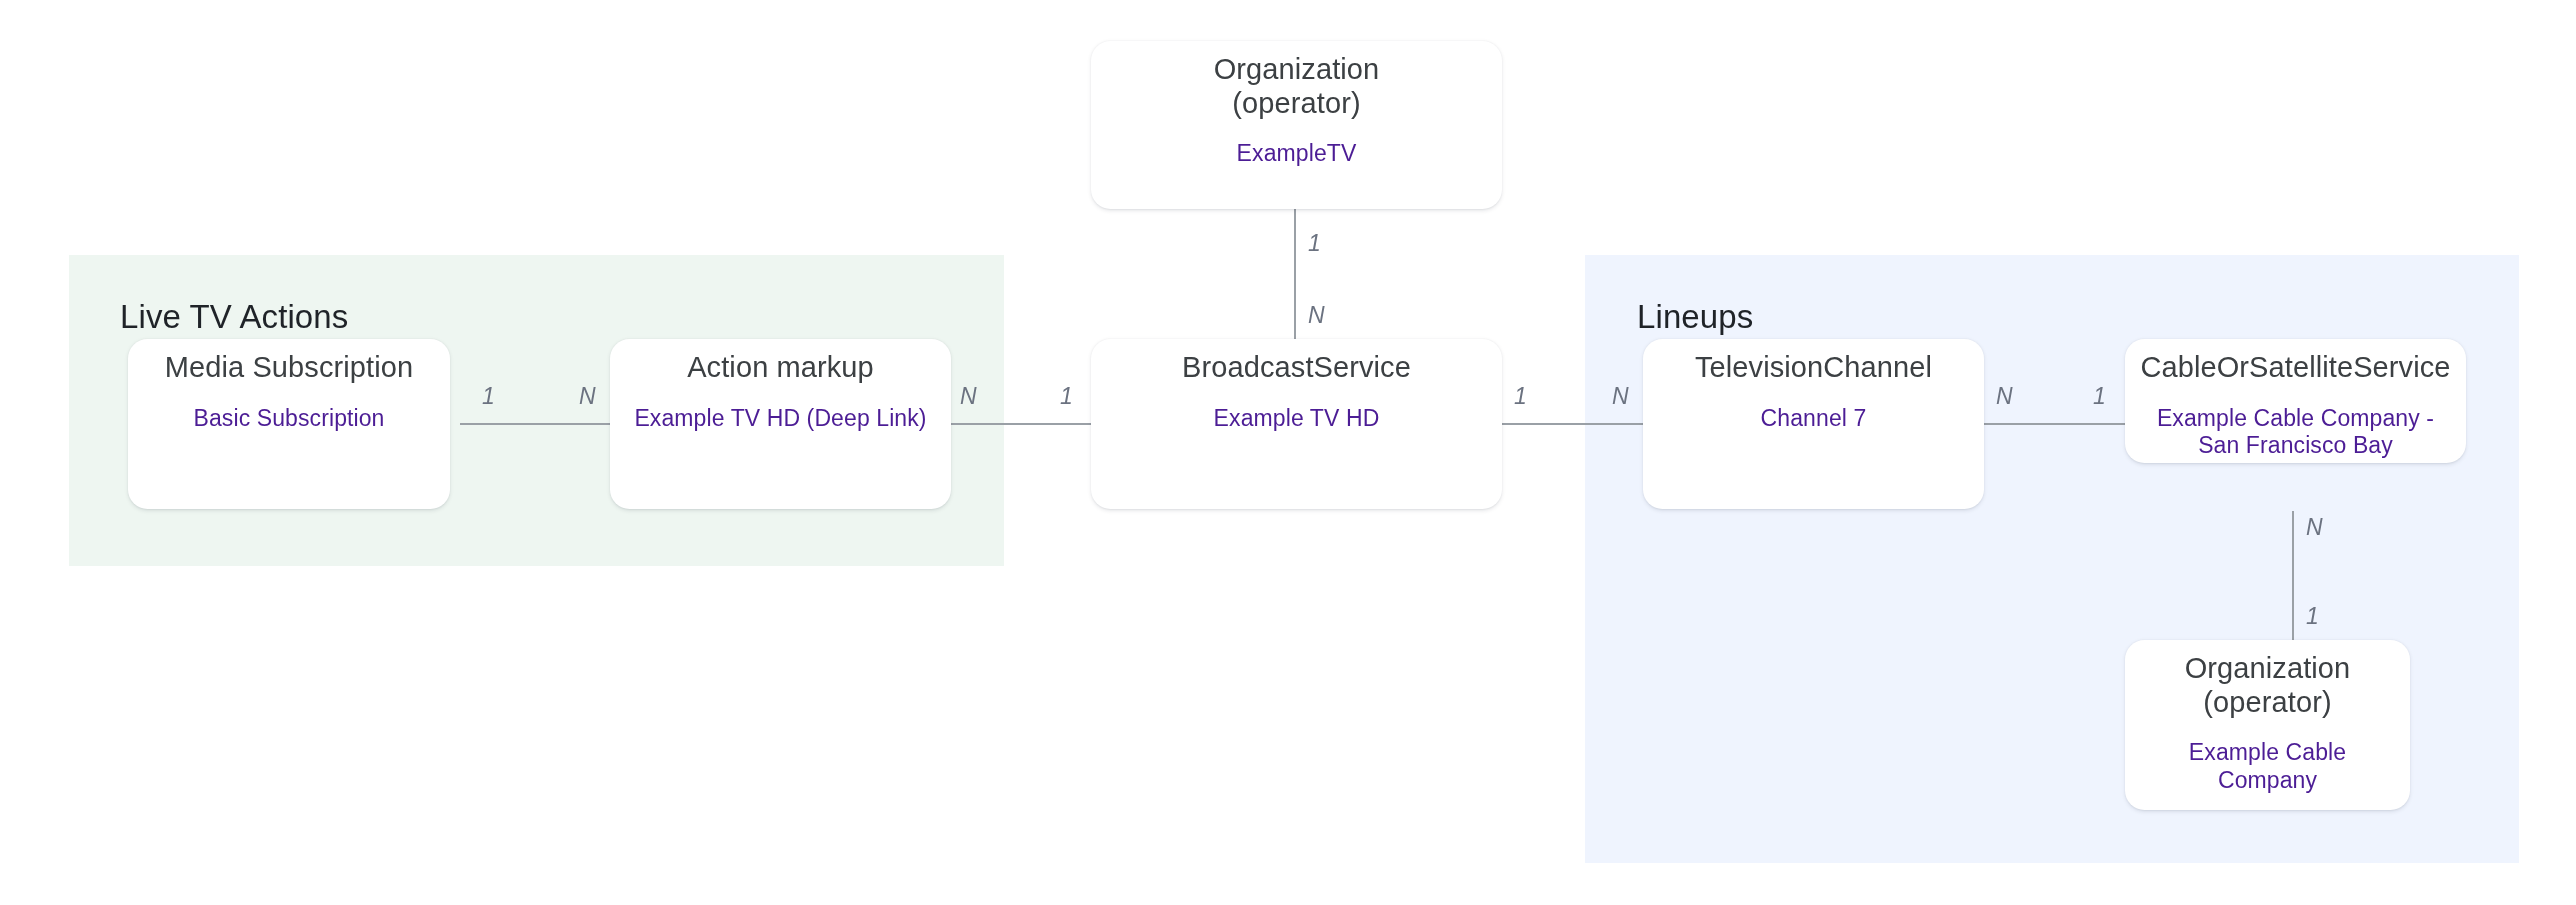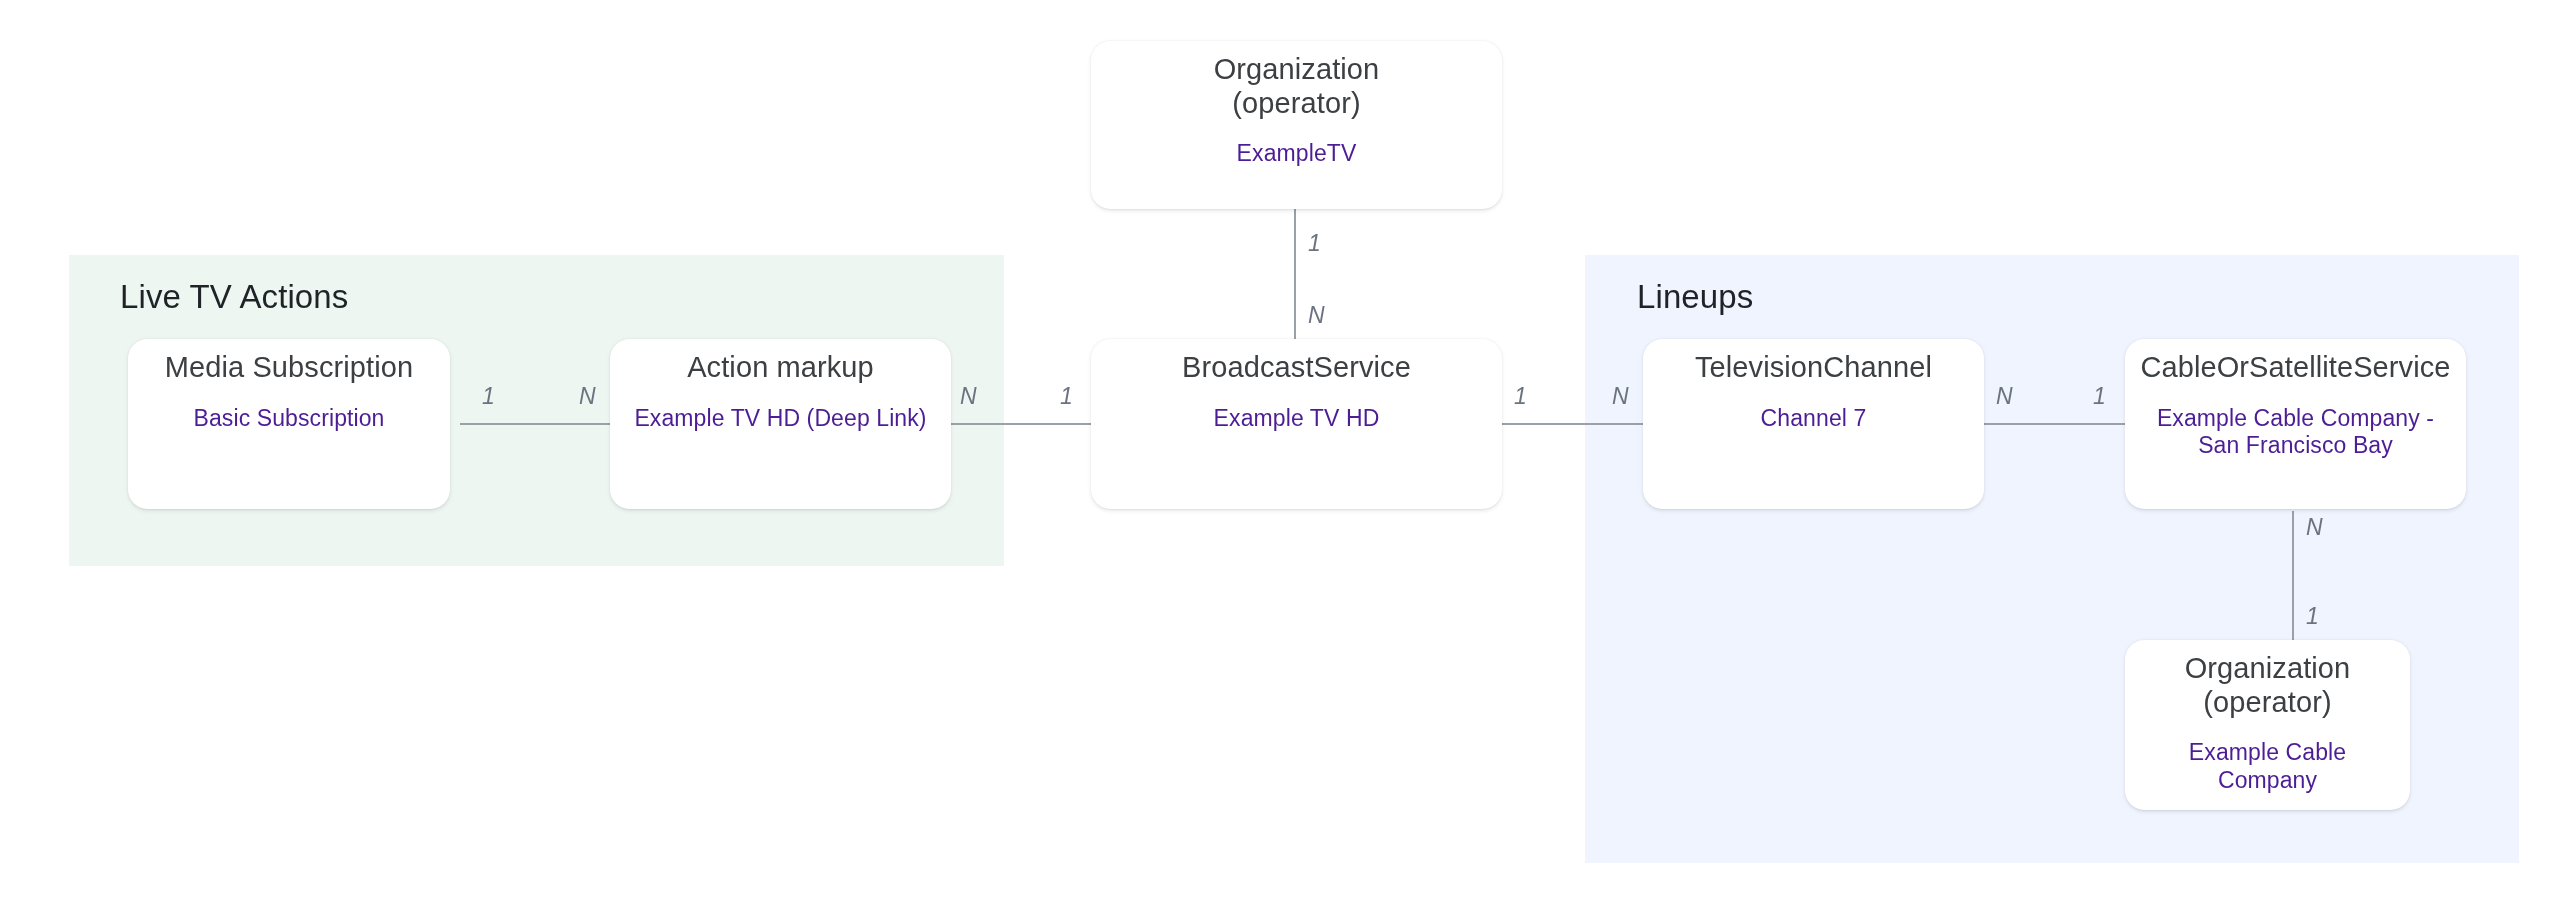--- a/index.html
+++ b/index.html
@@ -7,21 +7,21 @@
     width:2576px;height:906px;position:relative;overflow:hidden;
     font-family:"Liberation Sans","DejaVu Sans",sans-serif;
     -webkit-font-smoothing:antialiased;
   }
   .canvas{position:absolute;inset:0;}
 
   
   .group{position:absolute;box-sizing:border-box;}
   .group-title{
     position:absolute;font-size:33px;font-weight:400;color:#1f2328;
-    letter-spacing:0.1px;white-space:nowrap;
+    letter-spacing:0.1px;white-space:nowrap;margin-top:20px;
   }
 
   
   .edge{position:absolute;background:#9aa0a6;}
   .edge.h{height:1.8px;}
   .edge.v{width:1.8px;}
   .card-label{
     position:absolute;font-style:italic;font-size:23px;color:#6b7280;
     white-space:nowrap;line-height:1;
   }
@@ -101,21 +101,21 @@
   <div class="node" style="left:1091px;top:339px;width:411px;height:170px;">
     <div class="title">BroadcastService</div>
     <div class="subtitle">Example TV HD</div>
   </div>
 
   <div class="node" style="left:1643px;top:339px;width:341px;height:170px;">
     <div class="title">TelevisionChannel</div>
     <div class="subtitle">Channel 7</div>
   </div>
 
-  <div class="node" style="left:2125px;top:339px;width:341px;height:170px;">
+  <div class="node" style="left:2125px;top:339px;width:341px;height:124px;">
     <div class="title">CableOrSatelliteService</div>
     <div class="subtitle">
       <span>Example Cable Company -</span><br>
       <span>San Francisco Bay</span>
     </div>
   </div>
 
   <div class="node" style="left:2125px;top:640px;width:285px;height:170px;">
     <div class="title">Organization (operator)</div>
     <div class="subtitle">Example Cable Company</div>

